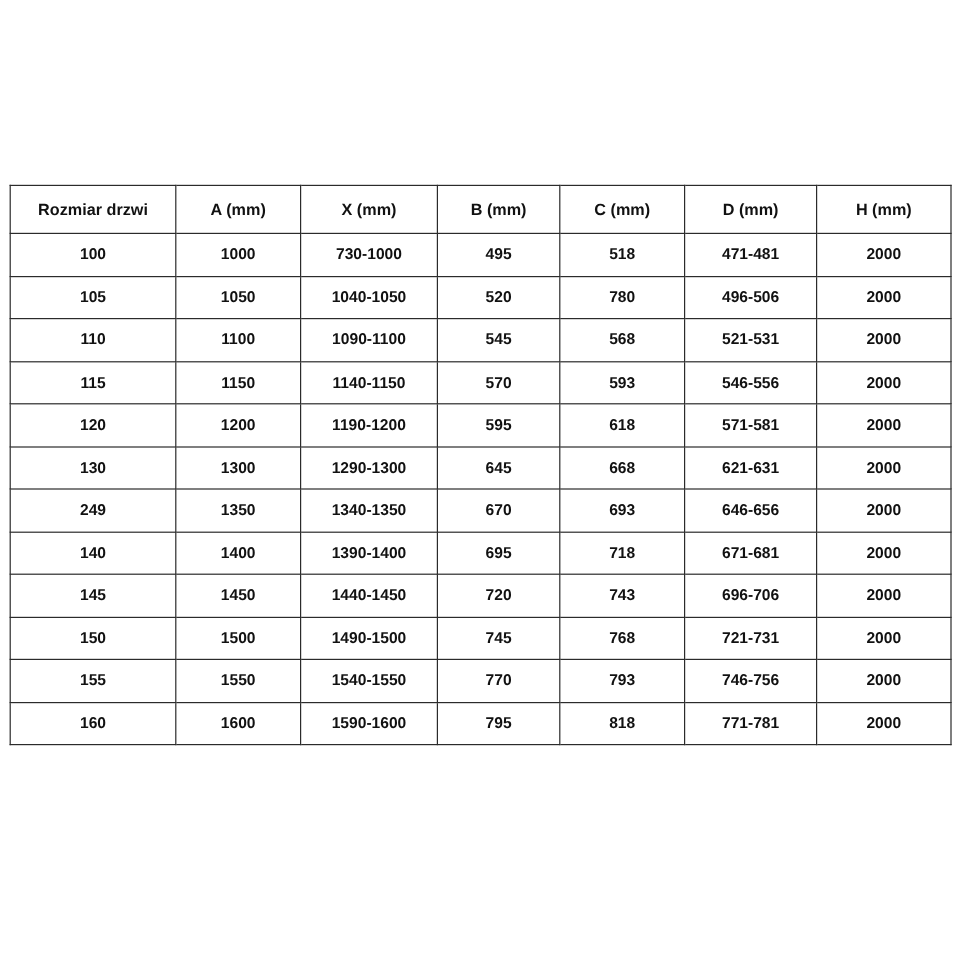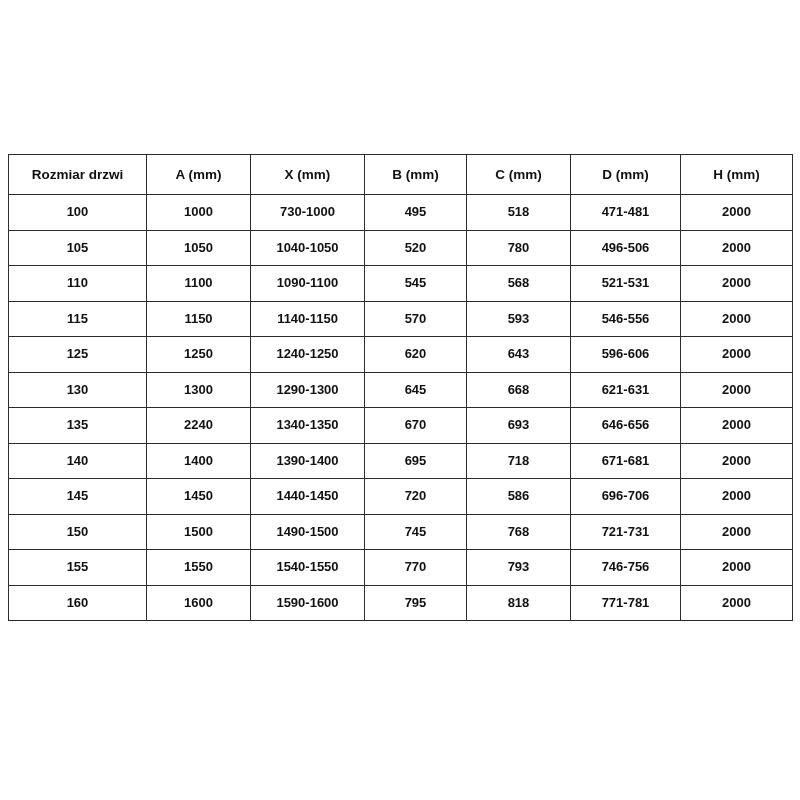--- a/index.html
+++ b/index.html
@@ -115,61 +115,61 @@
         <tr>
           <td>115</td>
           <td>1150</td>
           <td>1140-1150</td>
           <td>570</td>
           <td>593</td>
           <td>546-556</td>
           <td>2000</td>
         </tr>
         <tr>
-          <td>125</td>
-          <td>1250</td>
-          <td>1240-1250</td>
-          <td>620</td>
-          <td>643</td>
-          <td>596-606</td>
+          <td>120</td>
+          <td>1200</td>
+          <td>1190-1200</td>
+          <td>595</td>
+          <td>618</td>
+          <td>571-581</td>
           <td>2000</td>
         </tr>
         <tr>
           <td>130</td>
           <td>1300</td>
           <td>1290-1300</td>
           <td>645</td>
           <td>668</td>
           <td>621-631</td>
           <td>2000</td>
         </tr>
         <tr>
-          <td>135</td>
-          <td>2240</td>
+          <td>249</td>
+          <td>1350</td>
           <td>1340-1350</td>
           <td>670</td>
           <td>693</td>
           <td>646-656</td>
           <td>2000</td>
         </tr>
         <tr>
           <td>140</td>
           <td>1400</td>
           <td>1390-1400</td>
           <td>695</td>
           <td>718</td>
           <td>671-681</td>
           <td>2000</td>
         </tr>
         <tr>
           <td>145</td>
           <td>1450</td>
           <td>1440-1450</td>
           <td>720</td>
-          <td>586</td>
+          <td>743</td>
           <td>696-706</td>
           <td>2000</td>
         </tr>
         <tr>
           <td>150</td>
           <td>1500</td>
           <td>1490-1500</td>
           <td>745</td>
           <td>768</td>
           <td>721-731</td>

